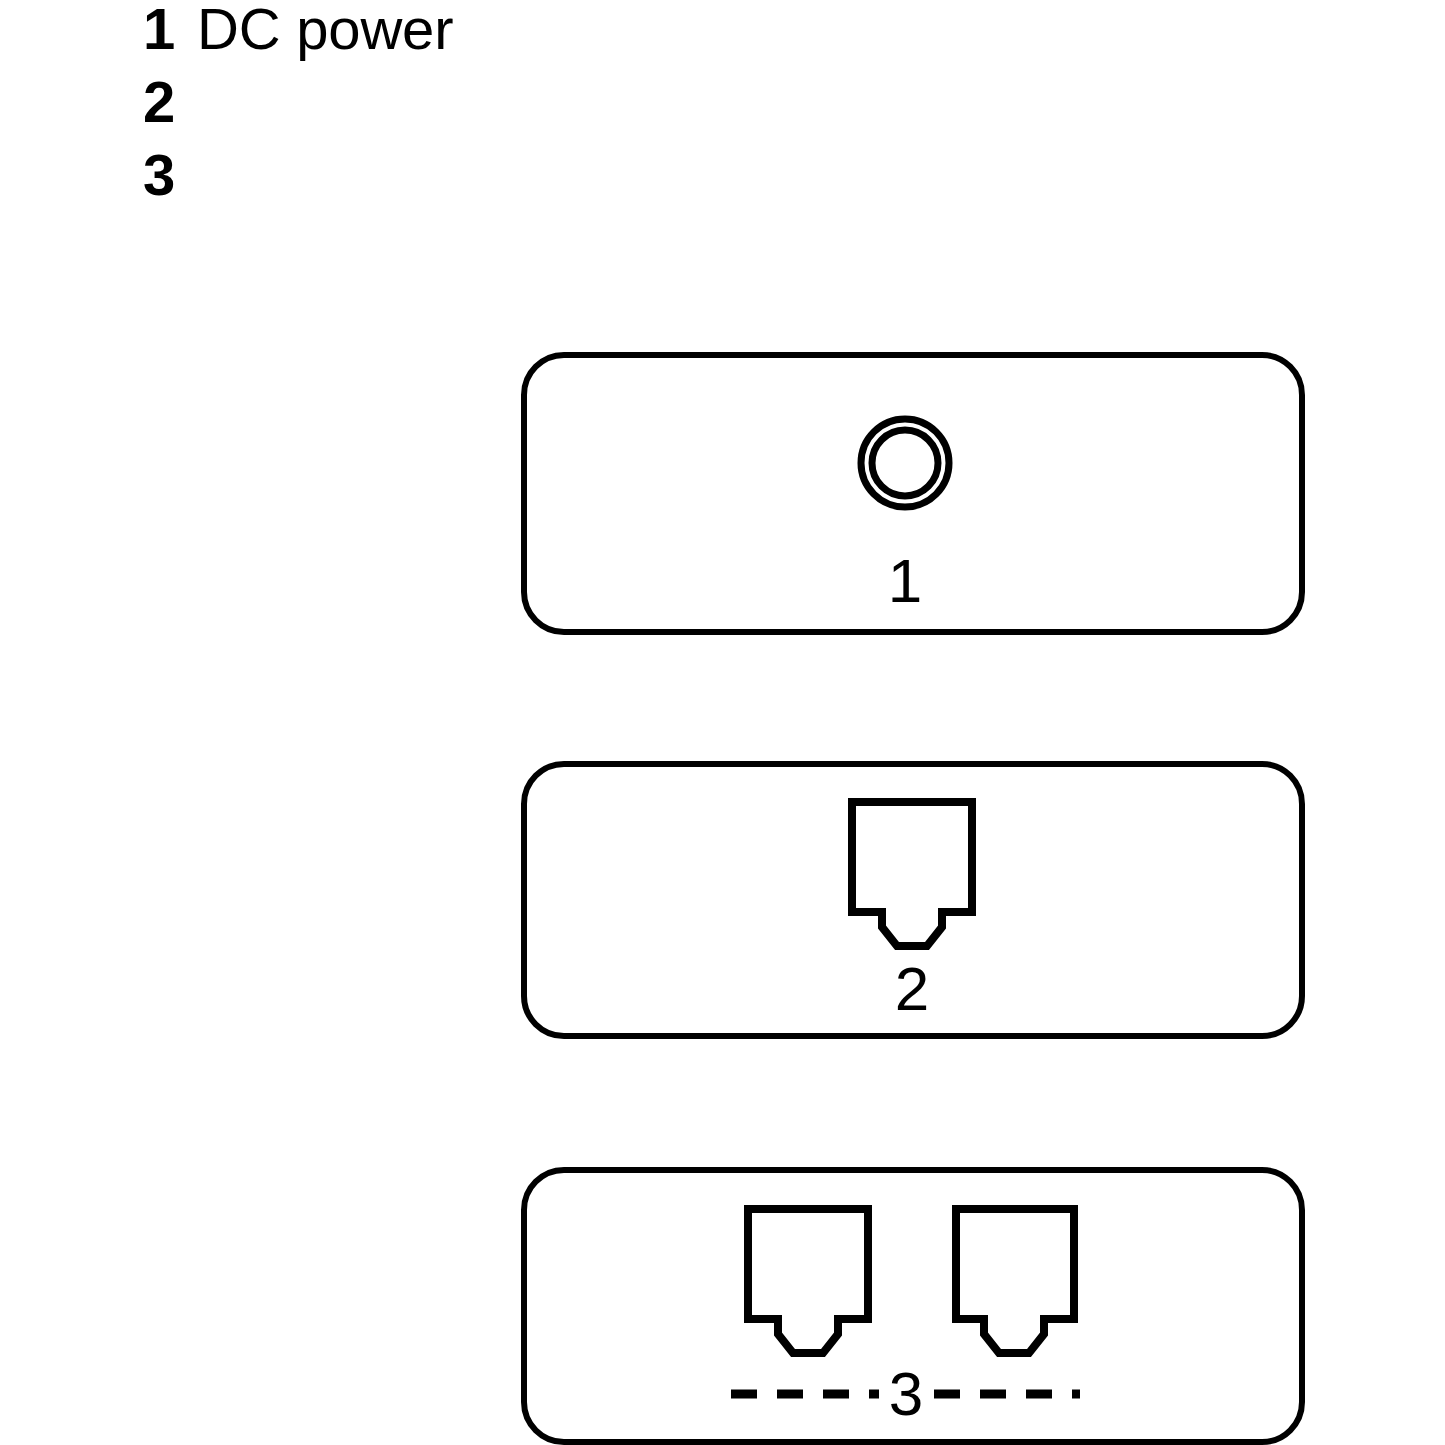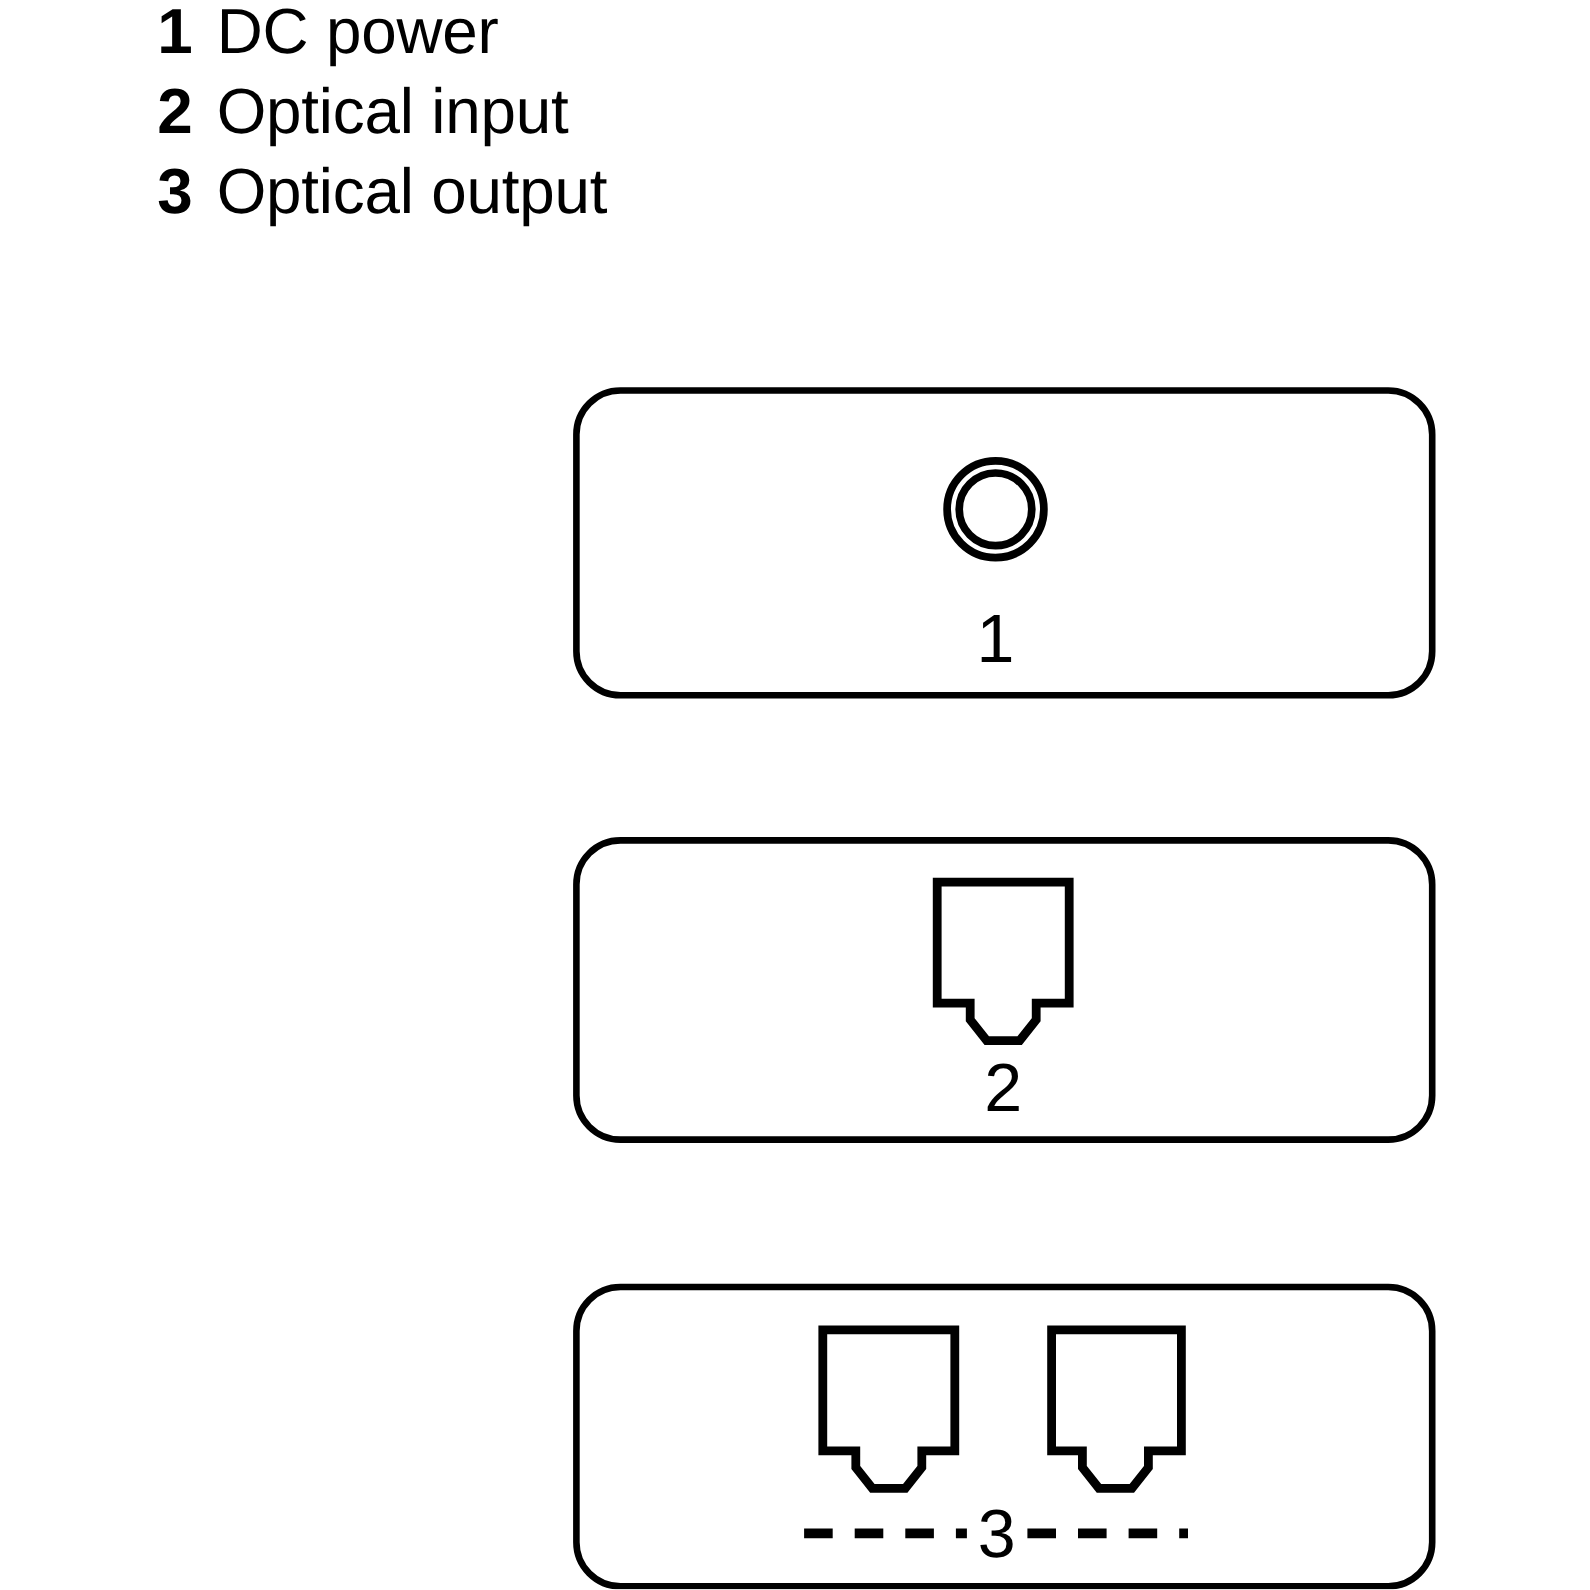--- a/index.html
+++ b/index.html
@@ -93,26 +93,24 @@
 
   <div id="legend">
 
     <div class="legend-row">
       <span class="legend-num">1</span>
       <span class="legend-label">DC power</span>
     </div>
 
     <div class="legend-row">
       <span class="legend-num">2</span>
-      <span class="legend-label">Optical input</span>
     </div>
 
     <div class="legend-row">
       <span class="legend-num">3</span>
-      <span class="legend-label">Optical output</span>
     </div>
 
   </div>
 
   <svg id="panel-1-svg" class="panel-svg" width="830" height="320" viewBox="0 0 830 320">
     <rect class="panel-outline" x="24" y="25" width="778" height="277" rx="40" ry="40"></rect>
 
     <g>
       <circle class="jack-ring" cx="405" cy="133" r="44"></circle>
       <circle class="jack-ring" cx="405" cy="133" r="33"></circle>

